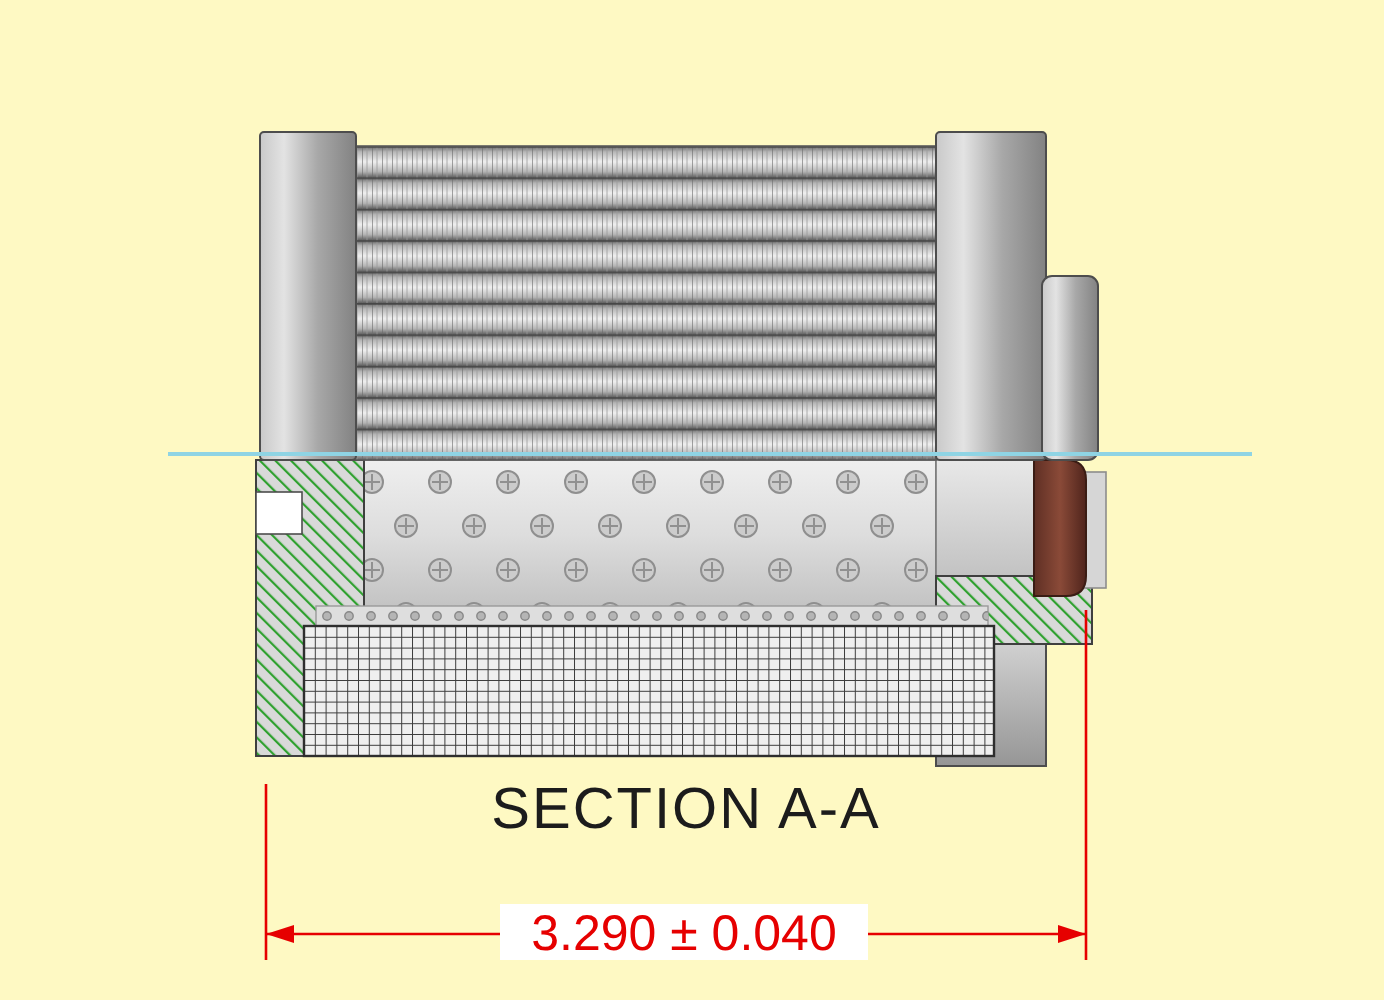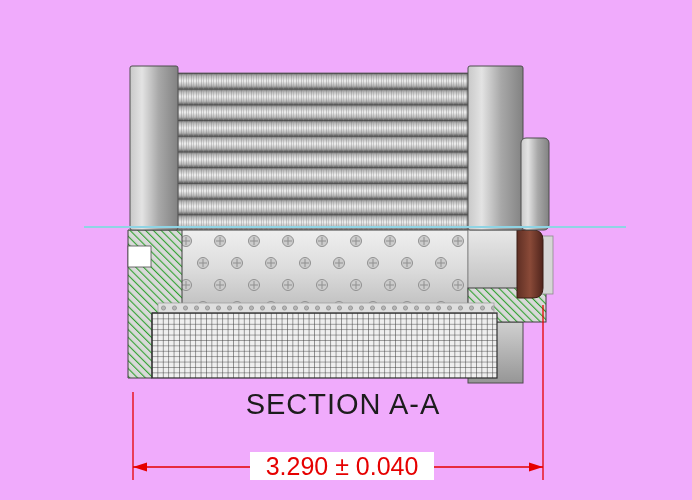--- a/index.html
+++ b/index.html
@@ -1,20 +1,20 @@
 <!DOCTYPE html>
 <html><head>
 <meta charset="utf-8">
 <style>
   html, body { margin: 0; padding: 0; background: #ffffff; }
   .canvas {
     position: relative;
     width: 692px;
     height: 500px;
-    background: #f0abfc;
+    background: #fef9c3;
     overflow: hidden;
     font-family: "Liberation Sans", sans-serif;
   }
   svg { display: block; }
   text { font-family: "Liberation Sans", sans-serif; }
 </style>
 </head>
 <body>
 
 <div class="canvas">

